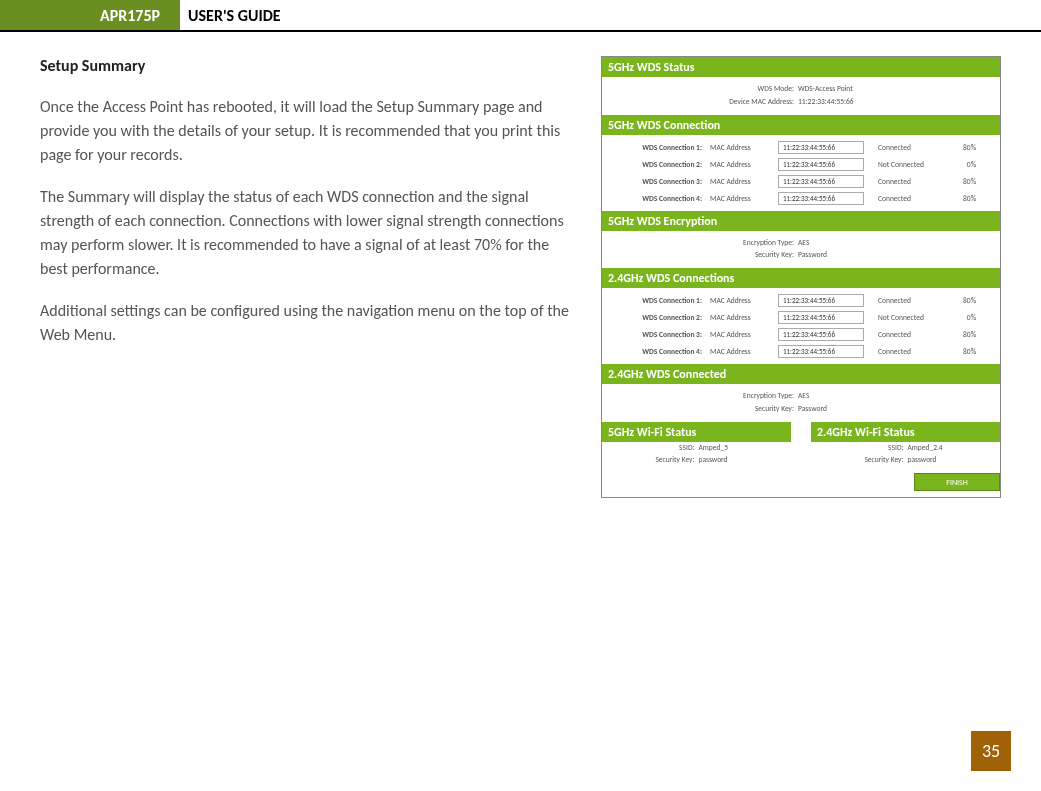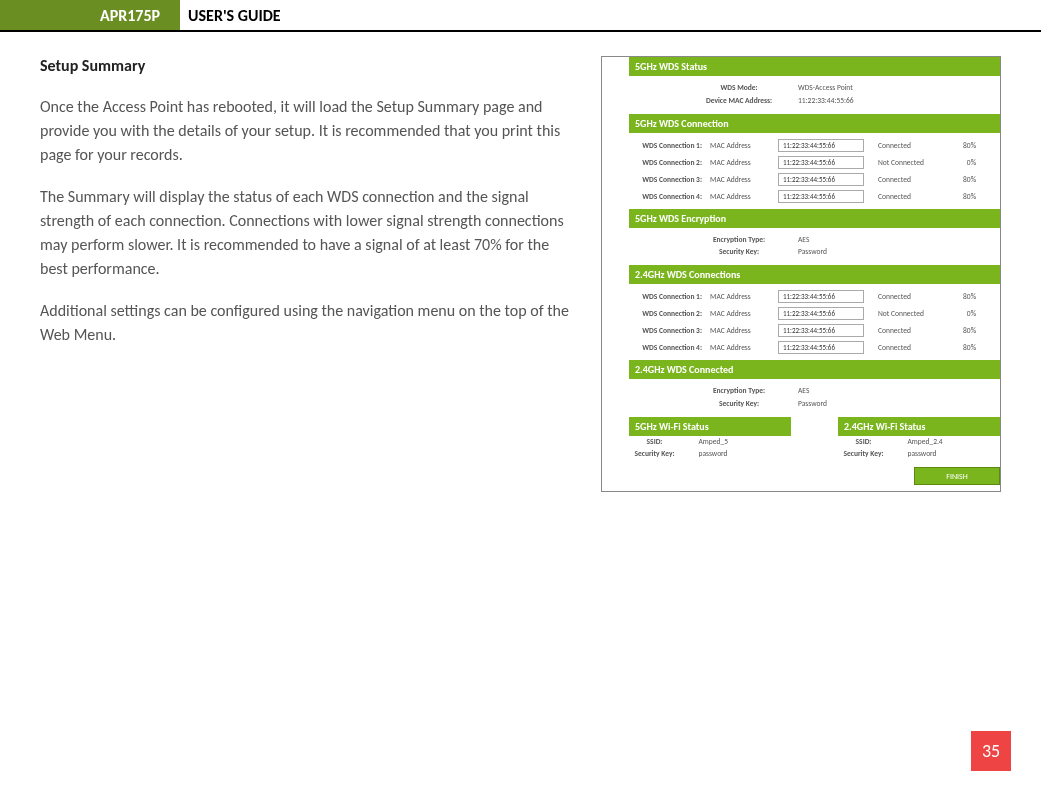--- a/index.html
+++ b/index.html
@@ -70,40 +70,39 @@
   }
   .sbar {
     background: #7ab51d;
     color: #fff;
     font-weight: bold;
     font-size: 8px;
     padding: 3px 6px;
   }
   .sbar.sub {
     background: #7ab51d;
-    font-size: 10px;
-    margin-left: 27px;
+    font-size: 12px;
   }
   .dual-bar {
     display: flex;
     gap: 20px;
   }
   .dual-bar .sbar { flex:1; }
   .kv-block {
     padding: 6px 10px;
   }
   .kv-row {
     display: flex;
     justify-content: center;
     gap: 4px;
     font-size: 7.5px;
     color: #555;
     line-height: 1.7;
   }
-  .kv-row .k { font-weight:bold; text-align:center; width: 110px;}
+  .kv-row .k { font-weight:normal; text-align:right; width: 110px;}
   .kv-row .v { text-align:left; width: 120px;}
   .conn-block { padding: 4px 10px; }
   .conn-row {
     display:flex;
     align-items:center;
     gap:8px;
     font-size:7.5px;
     color:#555;
     padding:2px 0;
   }
@@ -137,21 +136,21 @@
     text-align:center;
     width:56px;
     cursor:pointer;
   }
   .page-num {
     position:absolute;
     right:30px;
     bottom:20px;
     width:40px;
     height:40px;
-    background:#ef4444;
+    background:#a16207;
     color:#fff;
     display:flex;
     align-items:center;
     justify-content:center;
     font-size:18px;
   }
 </style>
 </head>
 <body>
 

